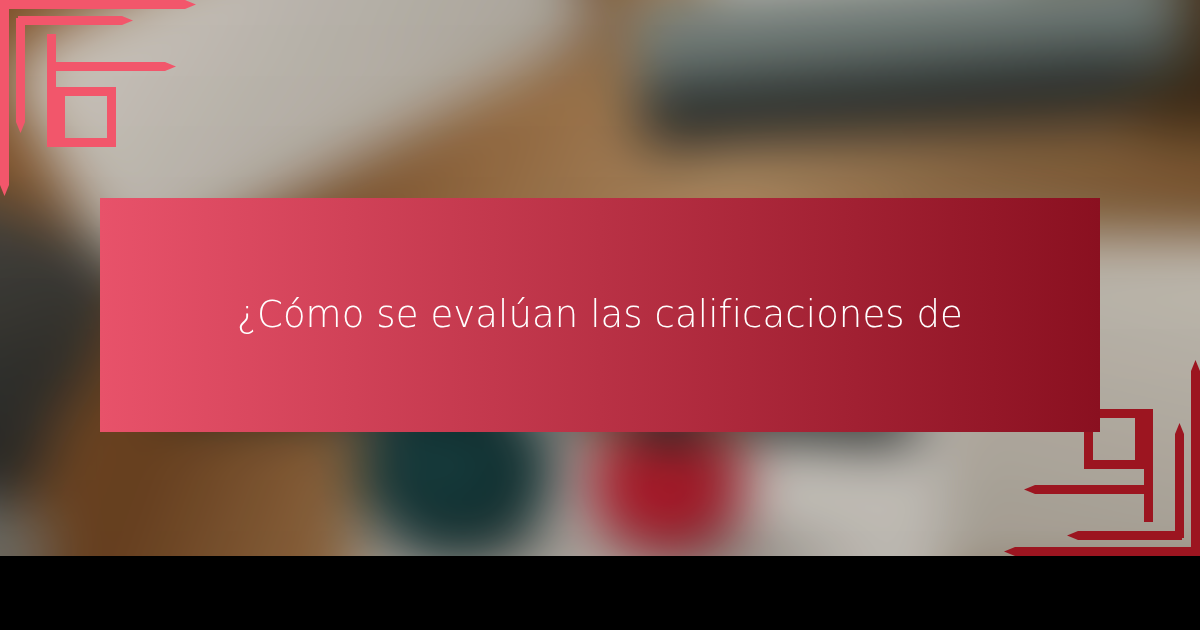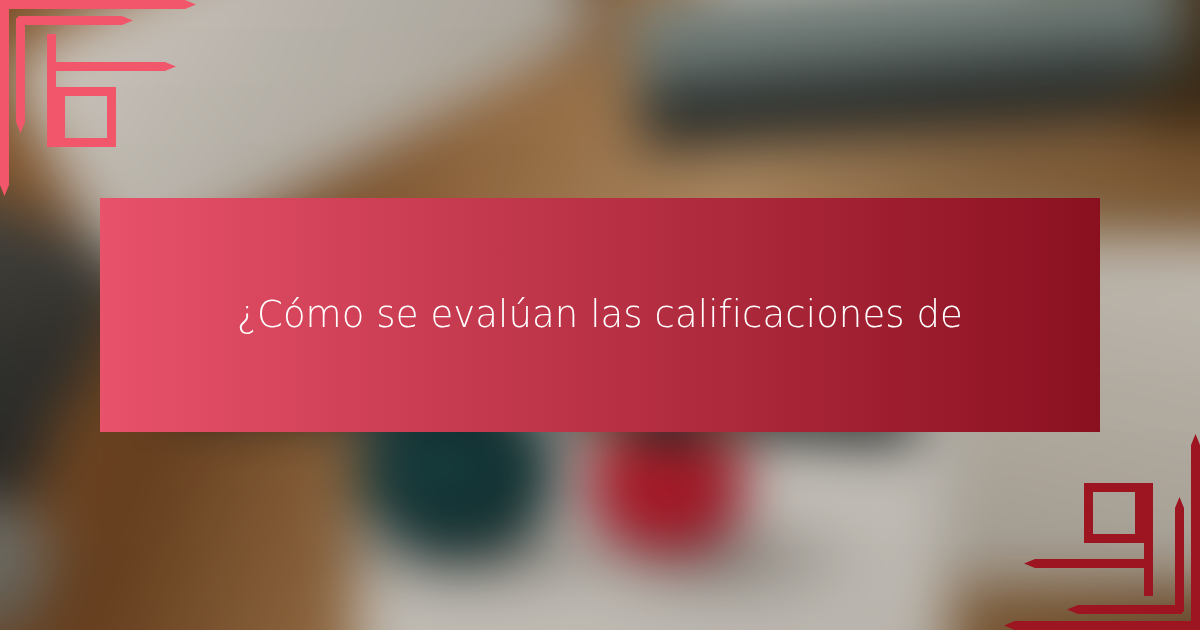--- a/index.html
+++ b/index.html
@@ -127,21 +127,21 @@
     font-size: 37px;
     line-height: 1.62;
     font-weight: 300;
     letter-spacing: .1px;
     text-rendering: optimizeLegibility;
   }
 </style>
 </head>
 <body>
 
-<div id="stage" style="width: 1200px; height: 630px;">
+<div id="stage" style="width: 1200px; height: 556px;">
 
   <div id="photo" style="filter: blur(26px) saturate(1.05);">
     <span class="bl wood-a"></span>
     <span class="bl wood-dark-t"></span>
     <span class="bl paper-b"></span>
     <span class="bl paper-d"></span>
     <span class="bl dark-tr"></span>
     <span class="bl tool-bar"></span>
     <span class="bl tool-bar2"></span>
     <span class="bl paper-a"></span>

